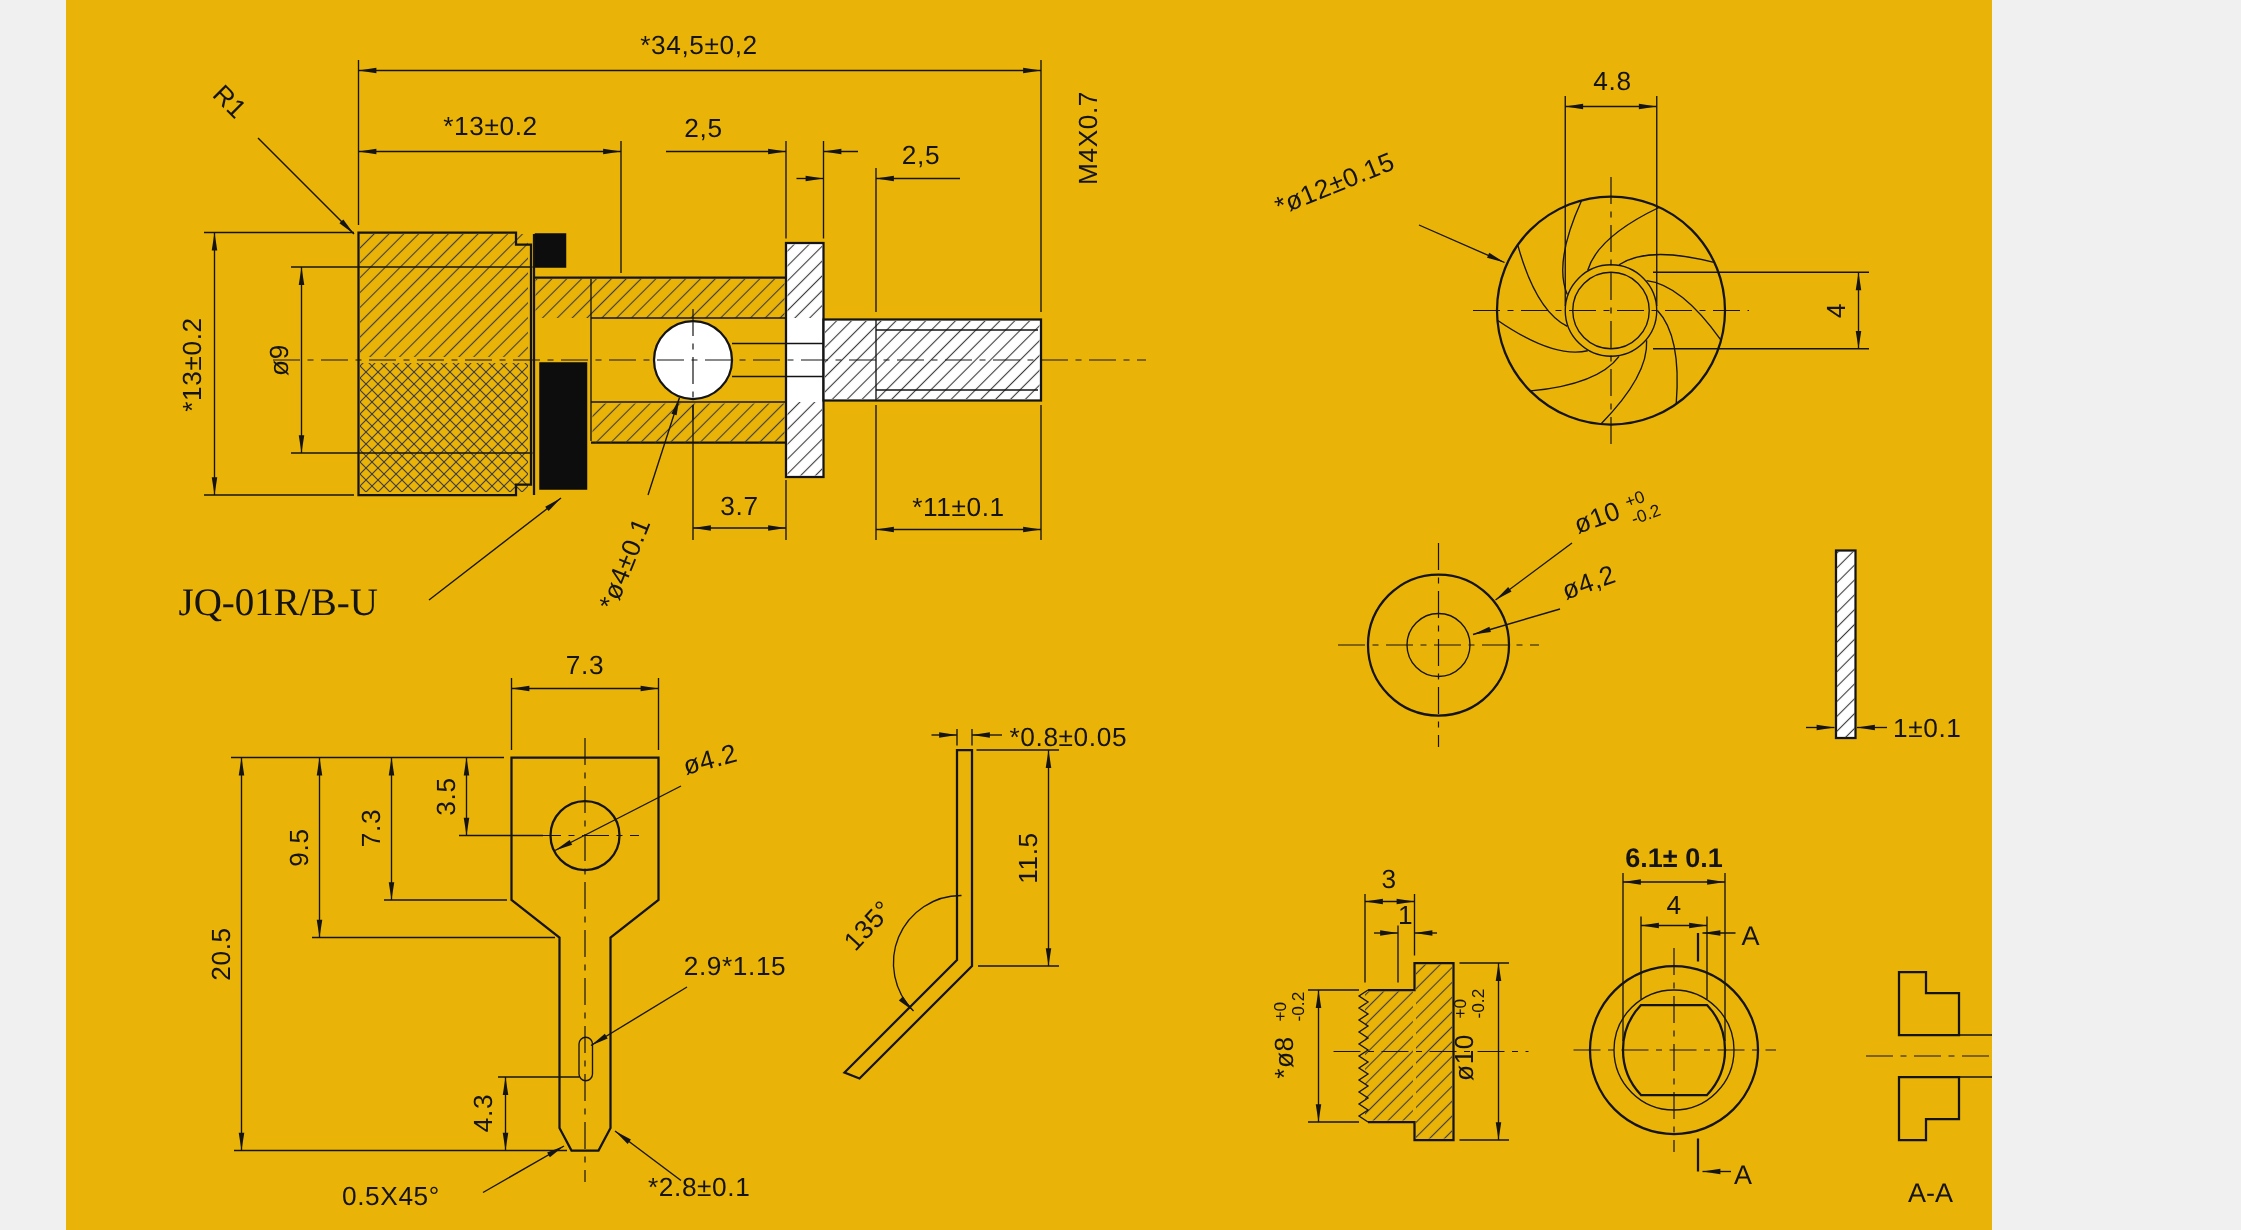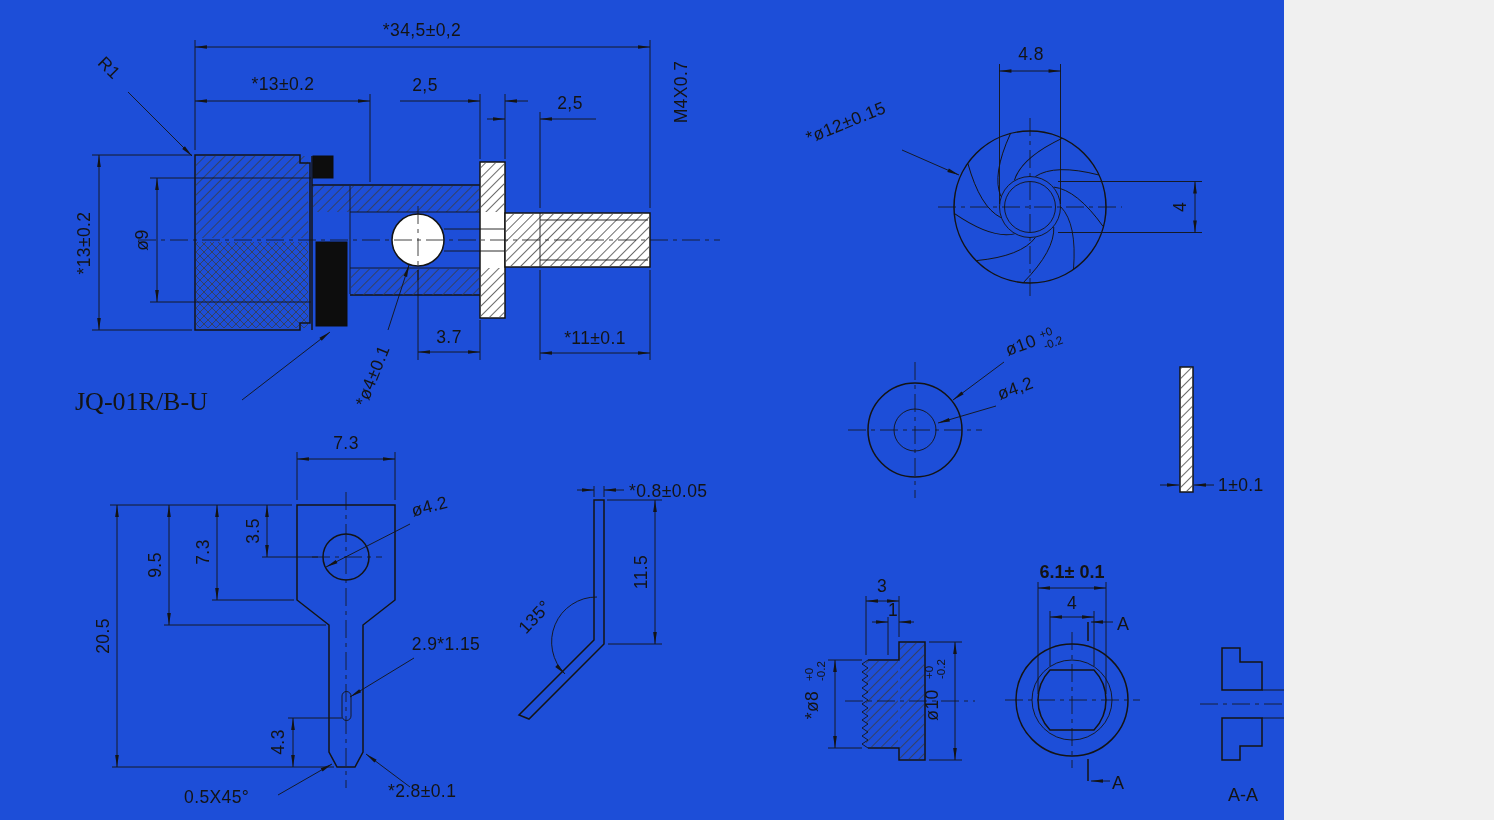--- a/index.html
+++ b/index.html
@@ -1,16 +1,16 @@
 <!DOCTYPE html>
 <html><head>
 <meta charset="utf-8">
 <style>
   html,body{margin:0;padding:0;background:#f0f0f0;}
-  .stage{width:1284px;height:820px;background:#1d4ed8;position:relative;overflow:hidden;}
+  .stage{width:1284px;height:820px;background:#eab308;position:relative;overflow:hidden;margin-left:44px;}
   svg text{font-family:"Liberation Sans","DejaVu Sans",sans-serif;fill:#141414;}
   .dt{font-size:17.5px;letter-spacing:.4px;}
   .dts{font-size:11.5px;}
   .bold{font-size:18px;font-weight:bold;}
   .ptno{font-size:26px;font-family:"Liberation Serif","DejaVu Serif",serif;}
   .aa{font-size:18px;}
   .ol{fill:none;stroke:#141414;stroke-width:1.5;stroke-linejoin:miter;}
   .olw{fill:#ffffff;stroke:#141414;stroke-width:1.5;stroke-linejoin:miter;}
   .tl{fill:none;stroke:#141414;stroke-width:.9;}
   .dl{fill:none;stroke:#141414;stroke-width:.9;}

